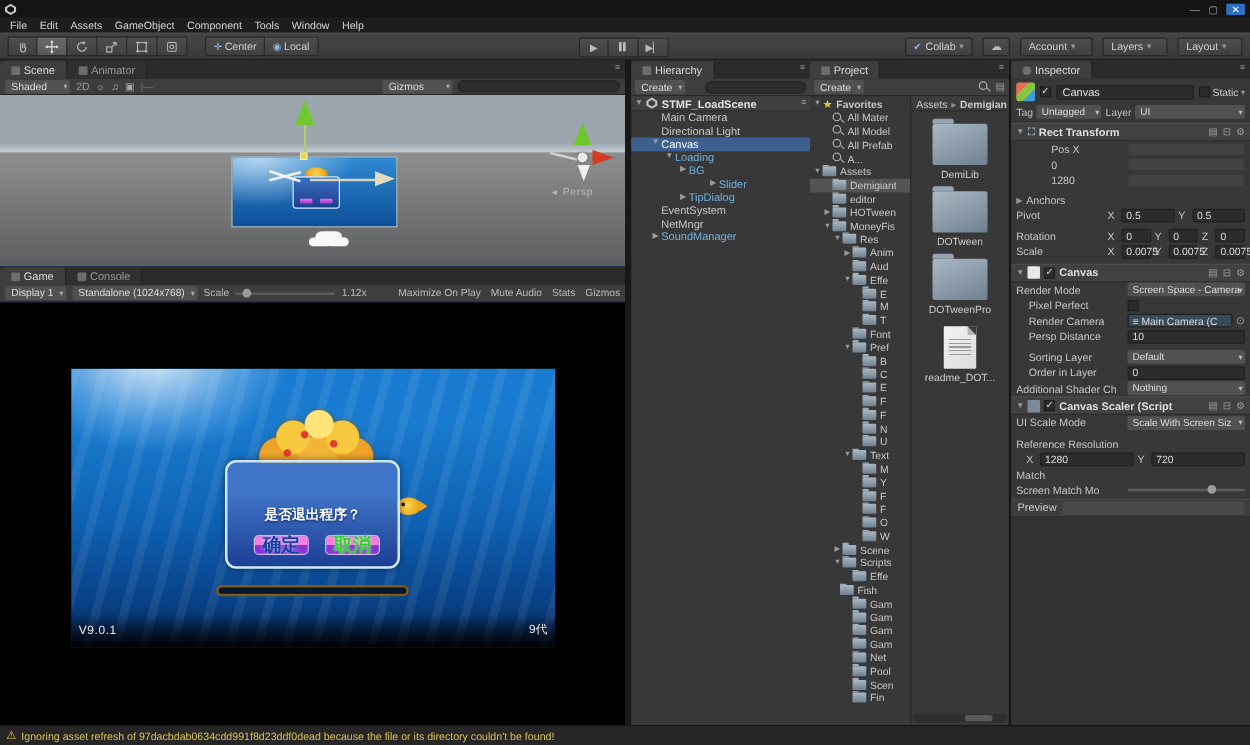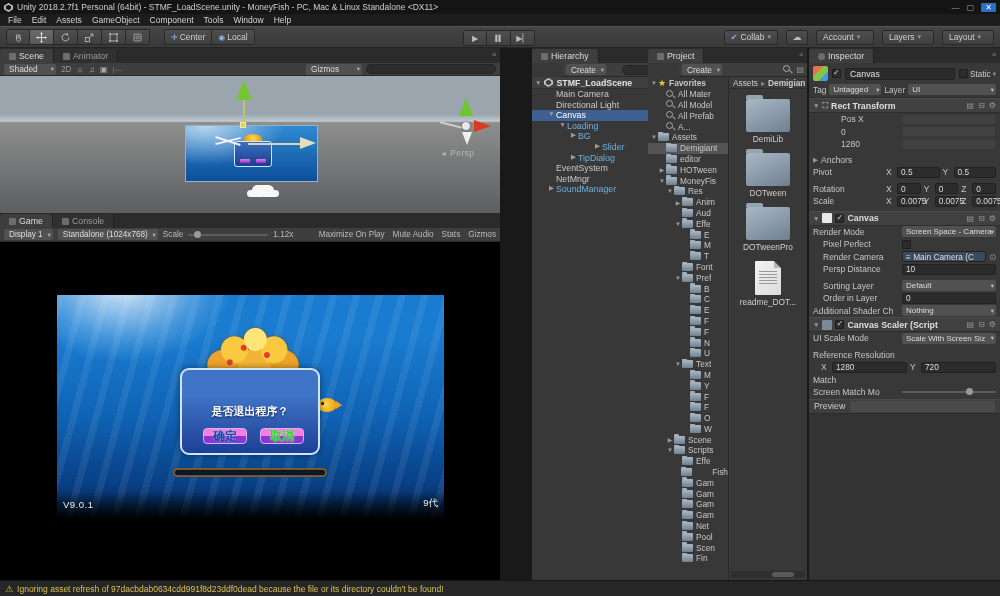--- a/index.html
+++ b/index.html
@@ -32,33 +32,33 @@
   .ddbtn { height:15px; background:linear-gradient(#4e4e4e,#404040); border:1px solid #282828; border-radius:2px; display:flex; align-items:center; gap:3px; padding:0 6px; font-size:8.5px; color:#cfcfcf; }
   .ddbtn::after { content:"▾"; font-size:7px; color:#999; }
   .cloudbtn { height:15px; width:22px; background:linear-gradient(#4e4e4e,#404040); border:1px solid #282828; border-radius:2px; display:flex; align-items:center; justify-content:center; color:#bbb; font-size:9px; }
 
   
   .tabstrip { height:15px; background:#2b2b2b; display:flex; align-items:flex-end; position:relative; }
   .tab { height:14px; padding:0 9px; display:flex; align-items:center; gap:3px; font-size:8.8px; color:#9a9a9a; background:#303030; border-right:1px solid #222; border-radius:3px 3px 0 0; }
   .tab.active { background:#3e3e3e; color:#ddd; }
   .tab-ico { width:7px; height:7px; background:#6d6d6d; border-radius:1px; display:inline-block; }
   .pmenu { position:absolute; right:3px; top:3px; font-size:7px; color:#8a8a8a; letter-spacing:1px; }
-  .minibar { height:14px; background:#3e3e3e; border-bottom:1px solid #292929; display:flex; align-items:center; padding:0 3px; gap:16px; font-size:8.3px; color:#ccc;margin-left:31px; }
+  .minibar { height:14px; background:#3e3e3e; border-bottom:1px solid #292929; display:flex; align-items:center; padding:0 3px; gap:16px; font-size:8.3px; color:#ccc; }
   .dd-sm { background:#515151; border-radius:2px; height:11px; display:flex; align-items:center; padding:0 10px 0 5px; position:relative; color:#ddd; white-space:nowrap; }
   .dd-sm::after { content:"▾"; position:absolute; right:2px; font-size:6.5px; color:#aaa; }
   .searchbox { flex:1; height:10px; background:#2d2d2d; border:1px solid #252525; border-radius:6px; position:relative; }
   .icon-search { width:9px; height:9px; position:relative; flex:none; display:inline-block; }
   .icon-search::before { content:""; position:absolute; left:0; top:0; width:5px; height:5px; border:1px solid #a9a9a9; border-radius:50%; }
   .icon-search::after { content:""; position:absolute; left:5.5px; top:6px; width:3.5px; height:1px; background:#a9a9a9; transform:rotate(45deg); }
   .icon-star { color:#e8c83c; font-size:9px; line-height:8px; flex:none; }
   .icon-folder { width:11px; height:8px; background:linear-gradient(#aab8c4,#70808e); border-radius:1px; position:relative; flex:none; }
   .icon-folder::before { content:""; position:absolute; top:-2px; left:0; width:5px; height:2px; background:#9fadb9; border-radius:1px 1px 0 0; }
 
   
-  .col-hier { left:532px; top:48px; width:143px; height:532px; background:#383838; }
+  .col-hier { left:505px; top:48px; width:143px; height:532px; background:#383838; }
   .h-root { height:12px; background:#3f3f3f; border-bottom:1px solid #303030; display:flex; align-items:center; gap:3px; padding:0 3px; font-weight:bold; color:#e2e2e2; font-size:8.8px; }
   .h-root .pm2 { margin-left:auto; font-size:7px; color:#999; }
   .h-row { height:10.6px; display:flex; font-size:8.8px; color:#c8c8c8; }
   .h-row .arrow { width:9px; font-size:6.5px; color:#9a9a9a; flex:none; text-align:center; }
   .h-row.sel-blue { background:#3d6091; color:#fff; }
   .prefab { color:#6fb1e0; }
 
   
   .col-proj { left:648px; top:48px; width:159px; height:532px; background:#383838; display:flex; flex-direction:column; }
   .proj-split { flex:1; display:flex; min-height:0; position:relative; }
@@ -154,21 +154,21 @@
       radial-gradient(circle at 30% 66%, #e23b2e 0 2.5px, transparent 3.5px),
       radial-gradient(circle at 52% 22%, #ffe577 0 11px, transparent 12px),
       radial-gradient(circle at 34% 42%, #f8c93e 0 13px, transparent 14px),
       radial-gradient(circle at 68% 42%, #f8c93e 0 13px, transparent 14px),
       radial-gradient(circle at 24% 72%, #eda32a 0 15px, transparent 16px),
       radial-gradient(circle at 50% 74%, #f2b437 0 17px, transparent 18px),
       radial-gradient(circle at 76% 72%, #eda32a 0 15px, transparent 16px);
     filter:drop-shadow(0 0 2px rgba(120,70,0,.6)); }
   .dialog { position:absolute; left:123px; top:73px; width:140px; height:87px; border:2px solid #cfe6f8; border-radius:9px; background:linear-gradient(#3f74c6 0 30%, #1d3f96 100%); box-shadow:0 0 6px rgba(0,0,0,.45); }
   .dialog-title { position:absolute; left:0; right:0; top:34px; text-align:center; color:#fff; font-size:11px; font-weight:bold; text-shadow:0 1px 2px #0a2050; }
-  .cnbtn { position:absolute; bottom:9px; width:44px; height:16px; border:1px solid #d4b2f2; border-radius:4px; background:linear-gradient(#f77ede 0 48%, #8a35d6 52% 100%); display:flex; align-items:center; justify-content:center; font-size:12px; font-weight:bold; }
+  .cnbtn { position:absolute; bottom:9px; width:44px; height:16px; border:1px solid #d4b2f2; border-radius:4px; background:linear-gradient(#f77ede 0 48%, #8a35d6 52% 100%); display:flex; align-items:center; justify-content:center; font-size:15px; font-weight:bold; }
   .cnbtn.confirm { left:21px; color:#1d3f9e; text-shadow:0 0 2px #9fd4ff; }
   .cnbtn.cancel { left:78px; color:#2ed52e; text-shadow:0 0 2px #bfffbf; }
   .fish { position:absolute; left:260px; top:103px; width:20px; height:14px; background:radial-gradient(circle at 42% 45%, #ffd84d, #e0910c); border-radius:50%; }
   .fish::before { content:""; position:absolute; right:-5px; top:3px; border-top:4px solid transparent; border-bottom:4px solid transparent; border-left:6px solid #eda32a; }
   .fish::after { content:""; position:absolute; left:4px; top:4px; width:2.5px; height:2.5px; background:#222; border-radius:50%; }
   .loadbar { position:absolute; left:116px; top:173px; width:154px; height:9px; border:2px solid #7d5a1e; border-radius:6px; background:#0a1d38; box-shadow:inset 0 0 3px #000; }
   .uw-version { position:absolute; left:6px; bottom:8px; color:#eee; font-size:9.5px; letter-spacing:.5px; }
   .uw-gen { position:absolute; right:6px; bottom:8px; color:#eee; font-size:9.5px; }
   .uw-fade { position:absolute; left:0; right:0; bottom:0; height:26px; background:linear-gradient(rgba(0,0,0,0),rgba(0,0,0,.92)); }
 
@@ -177,21 +177,20 @@
   .warn-ico { color:#e8c832; font-size:9px; }
 </style>
 </head>
 <body>
 
 <div class="abs titlebar">
   <svg width="9" height="9" viewBox="0 0 10 10">
       <polygon points="5,0 10,3 10,7 5,10 0,7 0,3" fill="#c8c8c8"></polygon>
       <polygon points="5,2 8,3.7 8,6.3 5,8 2,6.3 2,3.7" fill="#141414"></polygon>
     </svg>
-  <span>Unity 2018.2.7f1 Personal (64bit) - STMF_LoadScene.unity - MoneyFish - PC, Mac &amp; Linux Standalone &lt;DX11&gt;</span>
   <span class="win-controls">
     <span>—</span>
     <span>▢</span>
     <span class="win-close">✕</span>
   </span>
 </div>
 
 <div class="abs menubar">
     <span class="menu-item">File</span>
     <span class="menu-item">Edit</span>
@@ -684,21 +683,21 @@
           <span class="icon-folder"></span>
           <span class="gap"></span>
           <span class="lbl">Scripts</span>
         </div>
         <div class="p-row" style="padding-left: 26px;">
           <span class="arrow"></span>
           <span class="icon-folder"></span>
           <span class="gap"></span>
           <span class="lbl">Effe</span>
         </div>
-        <div class="p-row" style="padding-left: 16px; justify-content: space-between;">
+        <div class="p-row" style="padding-left: 16px;">
           <span class="arrow"></span>
           <span class="icon-folder"></span>
           <span class="gap"></span>
           <span class="lbl">Fish</span>
         </div>
         <div class="p-row" style="padding-left: 26px;">
           <span class="arrow"></span>
           <span class="icon-folder"></span>
           <span class="gap"></span>
           <span class="lbl">Gam</span>

